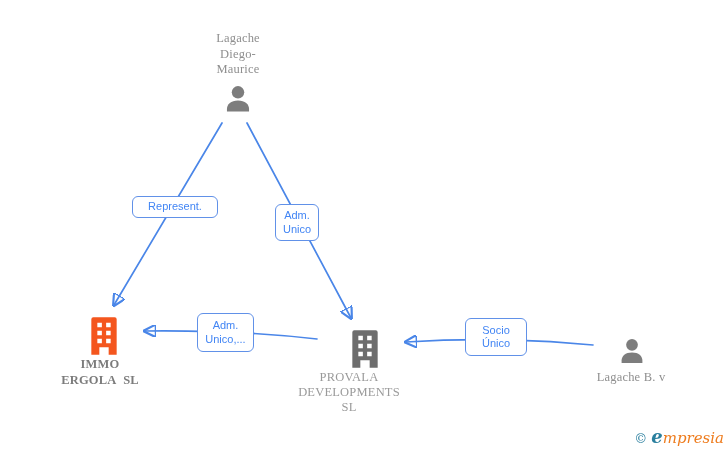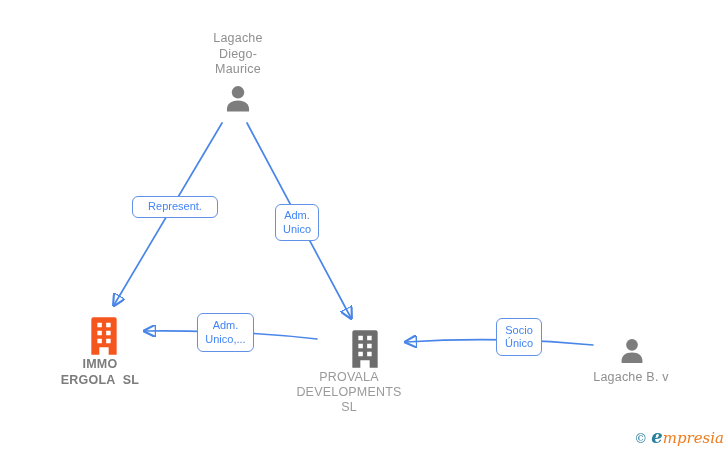--- a/index.html
+++ b/index.html
@@ -4,21 +4,21 @@
 <style>
   html,body{margin:0;padding:0;background:#ffffff;}
   .canvas{
     position:relative;width:728px;height:450px;background:#ffffff;overflow:hidden;
     font-family:"Liberation Sans",sans-serif;
   }
   .arrows{position:absolute;left:0;top:0;}
   .arrows path{fill:none;stroke:#4a86e8;stroke-width:1.7;stroke-linecap:round;}
   .node-label{
     position:absolute;text-align:center;white-space:pre-line;
-    color:#8f8f8f;font-size:12.5px;line-height:15.5px;letter-spacing:.2px;
+    color:#8f8f8f;font-size:12.5px;line-height:15.5px;letter-spacing:.2px;font-family:Liberation Serif, serif;
   }
   .node-label.company{color:#9a9a9a;line-height:15px;}
   .node-label.bold{font-weight:bold;color:#7c7c7c;line-height:16px;}
   .edge-box{
     position:absolute;display:flex;align-items:center;justify-content:center;
     background:#ffffff;border:1.5px solid #6191e8;border-radius:6px;
     color:#4285f4;font-size:11px;line-height:13.5px;text-align:center;
     white-space:pre-line;box-sizing:border-box;padding:1px 4px;cursor:pointer;
   }
   .icon{position:absolute;}
@@ -90,21 +90,21 @@
       <path class="person-fill" d="M12,11.3 C7.0,11.3 4.2,13.9 4.2,17.4 L4.2,19.2 L19.8,19.2 L19.8,17.4 C19.8,13.9 17.0,11.3 12,11.3 Z"></path>
     </svg>
   </div>
   <div class="node-label" style="left:571px;top:370px;width:120px;">Lagache B. v</div>
 
   <div class="edge-box" style="left:132px;top:196px;width:86px;height:22px;">Represent.</div>
   <div class="edge-box" style="left:275px;top:204px;width:44px;height:37px;">Adm.
 Unico</div>
   <div class="edge-box" style="left:197px;top:313px;width:57px;height:39px;">Adm.
 Unico,...</div>
-  <div class="edge-box" style="left:496px;top:318px;width:46px;height:38px;">Socio
+  <div class="edge-box" style="left:465px;top:318px;width:62px;height:38px;">Socio
 Único</div>
 
   <div class="logo">
     <span class="copy">©</span>
     <span class="e">e</span>
     <span class="rest">mpresia</span>
   </div>
 
 </div>
 

